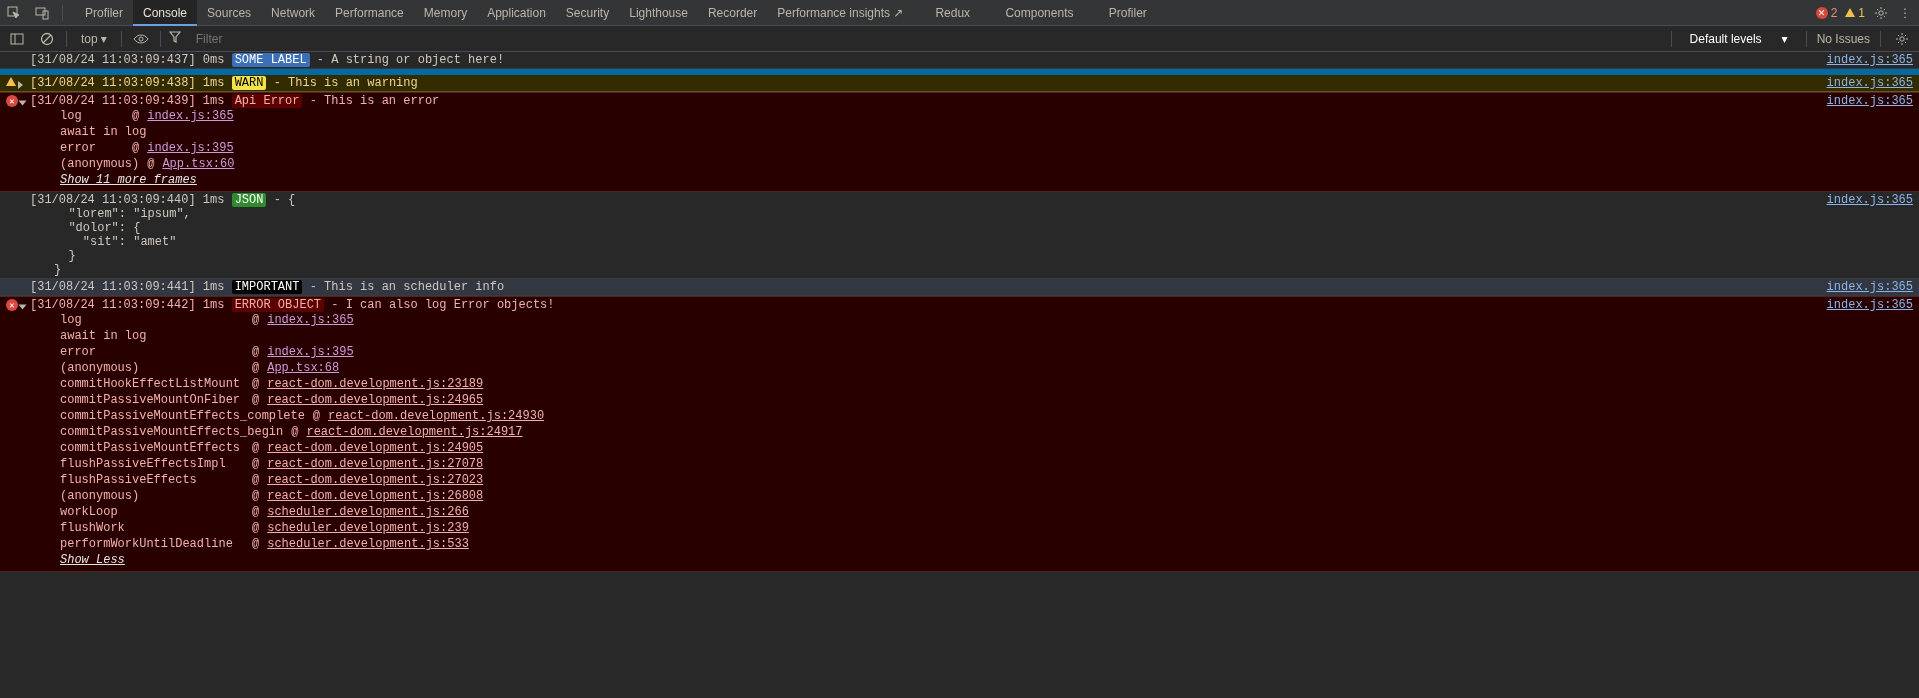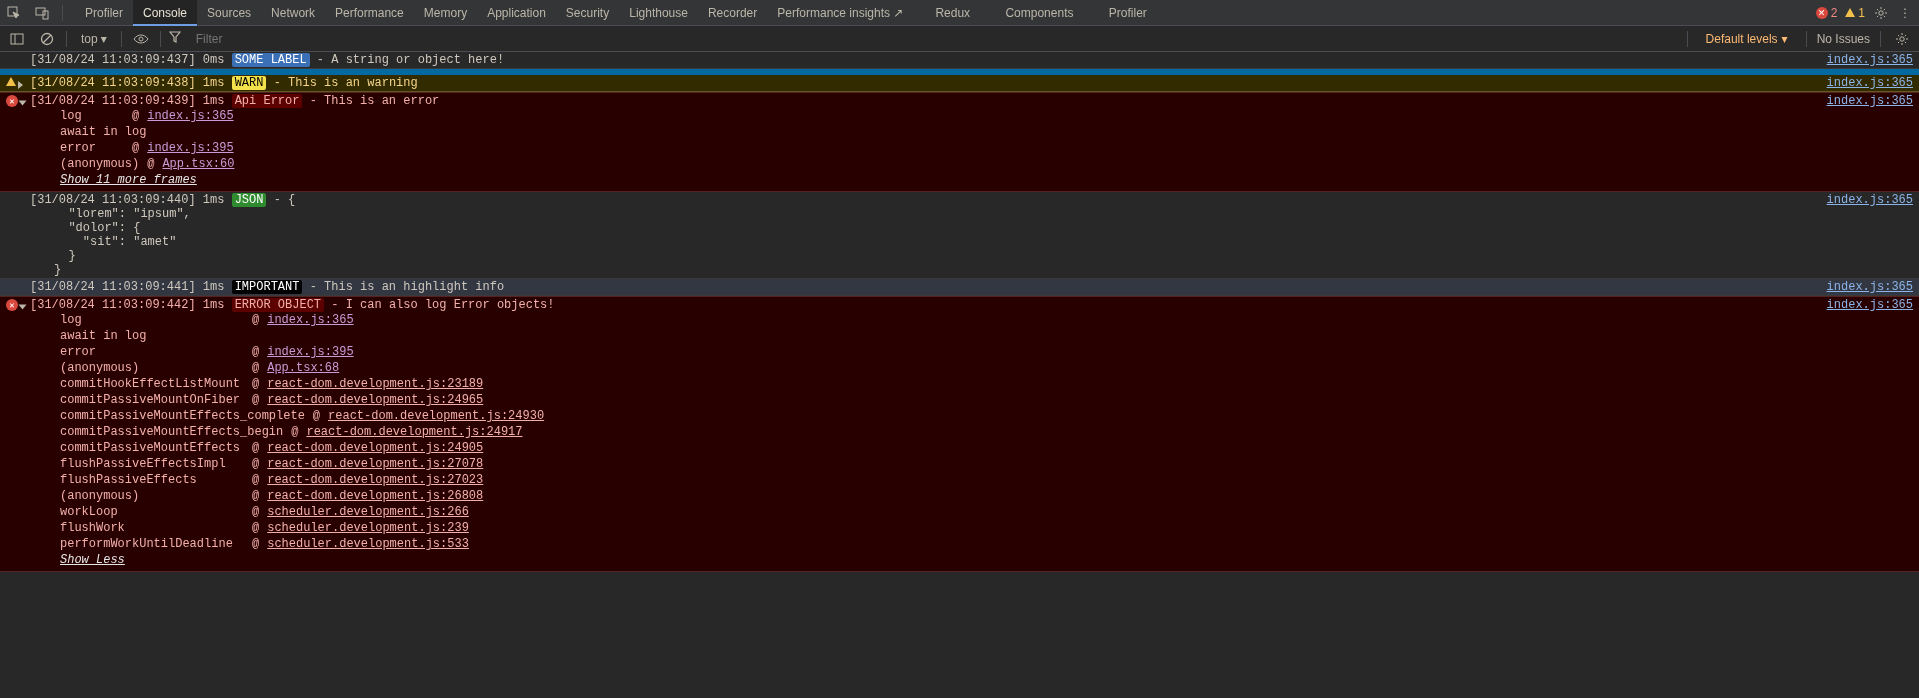--- a/index.html
+++ b/index.html
@@ -20,21 +20,21 @@
 .tri-warn{width:0;height:0;border-left:5px solid transparent;border-right:5px solid transparent;border-bottom:9px solid #f3c04b}
 
 
 .filterbar{display:flex;align-items:center;height:26px;background:#282828;border-bottom:1px solid #494c50;padding:0 6px;gap:8px}
 .fb-btn{width:22px;height:22px;display:flex;align-items:center;justify-content:center;color:#bcb6a9;border-radius:3px}
 .ctx-sel{display:flex;align-items:center;gap:3px;padding:2px 6px;color:#bcb6a9}
 .fb-divider{width:1px;height:16px;background:#494c50}
 .filter-wrap{display:flex;align-items:center;gap:15px;flex:1}
 .filter-input{background:transparent;border:none;outline:none;color:#bcb6a9;font-size:12px;width:300px}
 .fb-right{margin-left:auto;display:flex;align-items:center;gap:10px}
-.levels-sel{display:flex;align-items:center;gap:4px;padding:2px 8px;color:#fdba74}
+.levels-sel{display:flex;align-items:center;gap:20px;padding:2px 8px;color:#ffffff}
 .issues-btn{color:#bcb6a9}
 
 
 .console-body{height:calc(698px - 52px);overflow-y:auto}
 .row{display:flex;align-items:flex-start;padding:1px 6px;border-bottom:1px solid #3a3a3a}
 .row .gutter{width:22px;display:flex;align-items:flex-start;padding-top:1px;gap:2px}
 .row .msg{flex:1;padding-left:2px}
 .row .src{margin-left:auto;color:#8bb4e8;text-decoration:underline;cursor:pointer;white-space:nowrap;padding-left:12px}
 .row-warn{background:#332b00;border-top:6px solid #0369a1;border-bottom:1px solid #665720;color:#f3d48b}
 .row-err{background:#290000;color:#f3b0ab;border-bottom:1px solid #522;border-top:1px solid #522}
@@ -231,21 +231,21 @@
   "dolor": {
     "sit": "amet"
   }
 }</div>
       </div>
       <span class="src">index.js:365</span>
     </div>
     <div class="row row-high">
       <div class="gutter"></div>
       <div style="flex: 1 1 0%;">
-        <div class="msg"><span>[31/08/24 11:03:09:441] </span><span>1ms </span><span class="b b-imp">IMPORTANT</span><span> - </span><span>This is an highlight info</span></div>
+        <div class="msg"><span>[31/08/24 11:03:09:441] </span><span>1ms </span><span class="b b-imp">IMPORTANT</span><span> - </span><span>This is an scheduler info</span></div>
       </div>
       <span class="src">index.js:365</span>
     </div>
     <div class="row row-err">
       <div class="gutter">
         <span class="lvl-err-icon">✕</span>
         <span class="expander open"></span>
       </div>
       <div style="flex: 1 1 0%;">
         <div class="msg"><span>[31/08/24 11:03:09:442] </span><span>1ms </span><span class="b b-errobj">ERROR OBJECT</span><span> - </span><span>I can also log Error objects!</span></div>

